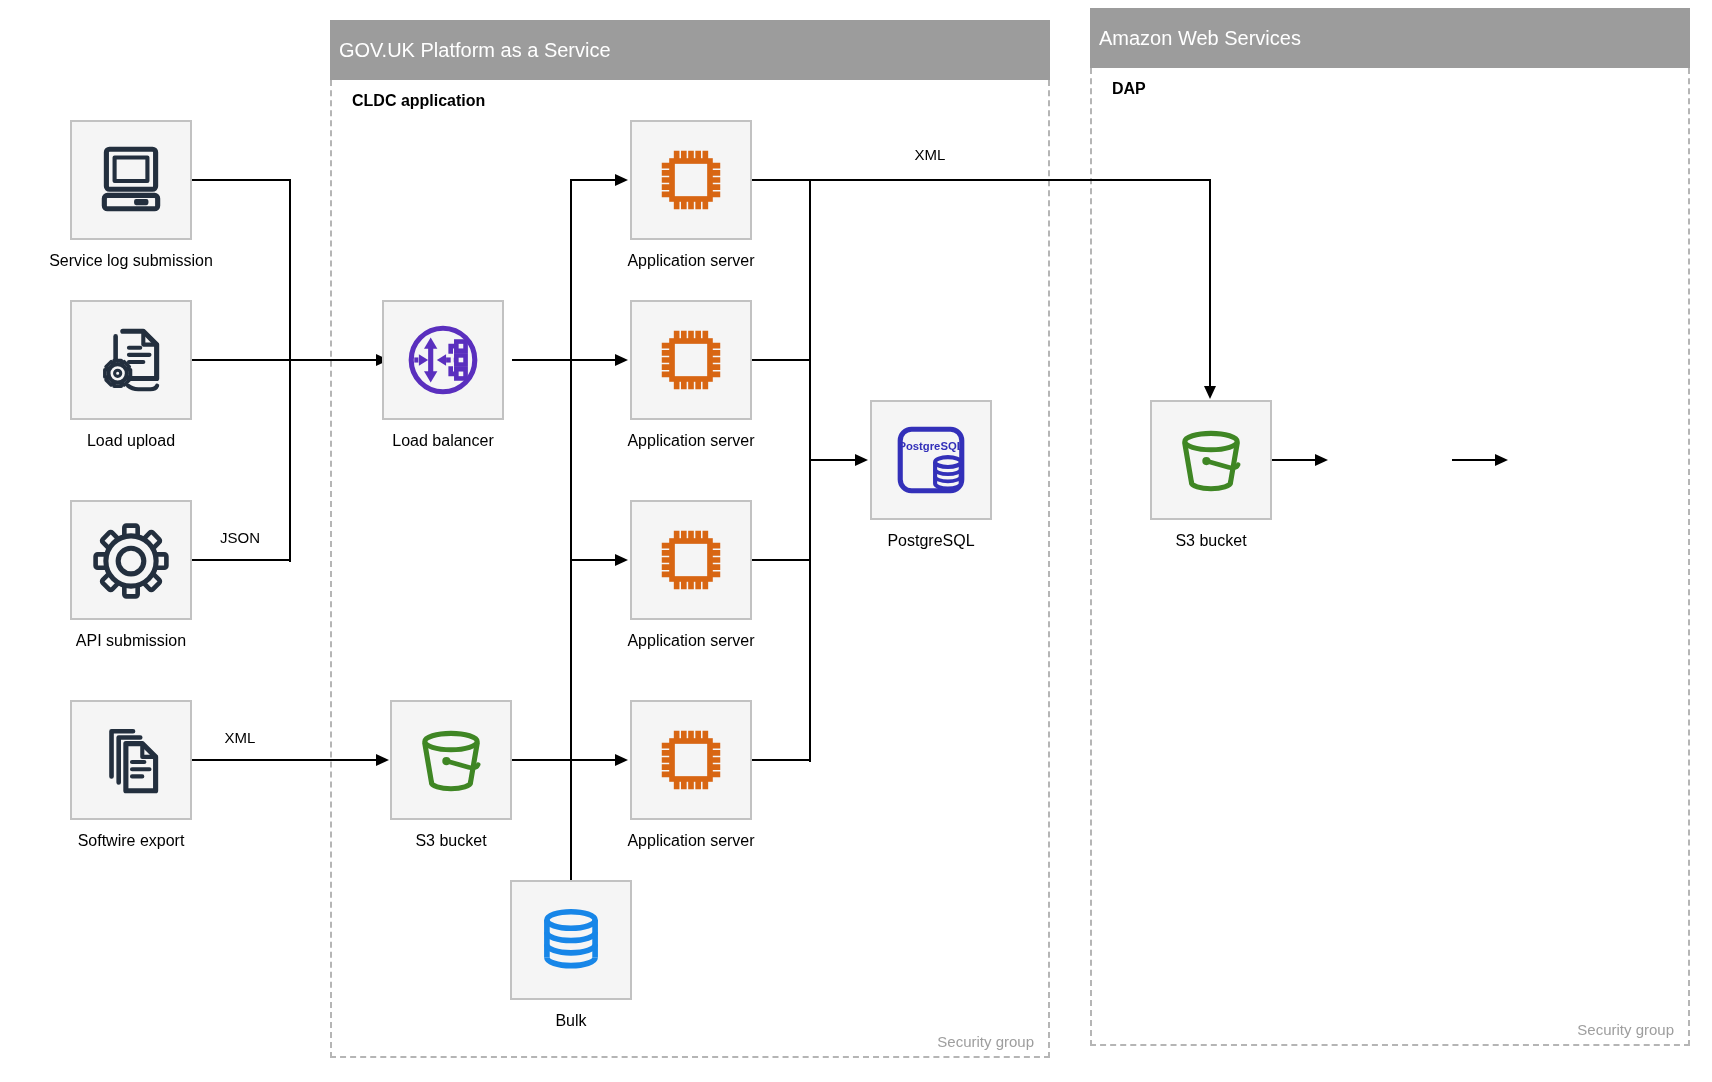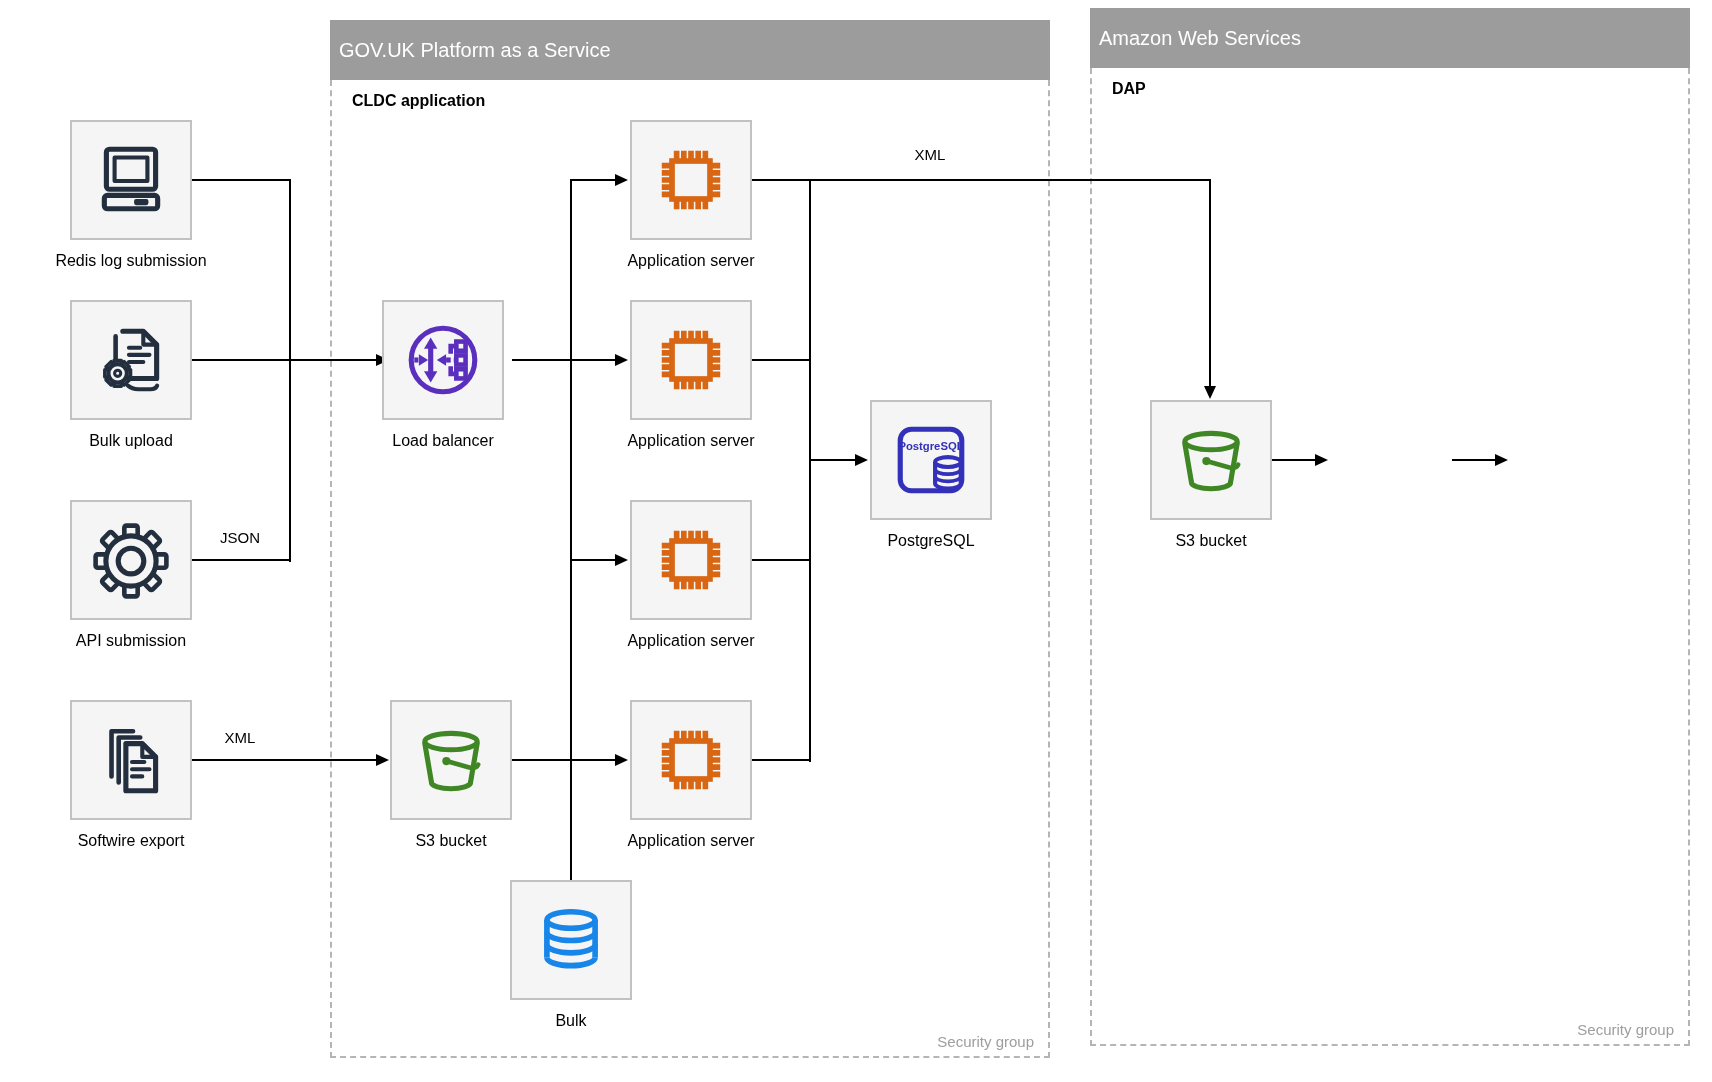--- a/index.html
+++ b/index.html
@@ -93,21 +93,21 @@
 
   <div class="node" style="left:70px; top:120px">
     <div class="nodebox">
       <svg width="80" height="80" viewBox="0 0 78 78" fill="none" stroke="#232F3E" stroke-linejoin="round">
         <rect x="15" y="9" width="48" height="39" rx="3" stroke-width="5"></rect>
         <rect x="23" y="17" width="32" height="23" stroke-width="4"></rect>
         <rect x="13" y="54" width="52" height="13" rx="3" stroke-width="5"></rect>
         <rect x="42" y="57.5" width="14" height="6" rx="2" fill="#232F3E" stroke="none"></rect>
       </svg>
     </div>
-    <div class="nodelabel">Redis log submission</div>
+    <div class="nodelabel">Service log submission</div>
   </div>
 
   <div class="node" style="left:70px; top:300px">
     <div class="nodebox">
       <svg width="80" height="80" viewBox="0 0 78 78" fill="none" stroke="#232F3E" stroke-linejoin="round" stroke-linecap="round">
         <path d="M24 54 V16" stroke-width="4.5"></path>
         <path d="M31 11 H51 L64 24 V57 H38" stroke-width="5"></path>
         <path d="M51 11 V24 H64" stroke-width="4"></path>
         <path d="M37 27 H48 M37 34 H57 M37 41 H51" stroke-width="4"></path>
         <path d="M36 64 q4 3.5 10 3.5 h12 q5 0 6.5-3.5" stroke-width="4"></path>
@@ -118,21 +118,21 @@
           <rect x="22.5" y="39.5" width="7" height="8" fill="#F5F5F5" stroke-width="3.5" transform="rotate(135 26 52)"></rect>
           <rect x="22.5" y="39.5" width="7" height="8" fill="#F5F5F5" stroke-width="3.5" transform="rotate(180 26 52)"></rect>
           <rect x="22.5" y="39.5" width="7" height="8" fill="#F5F5F5" stroke-width="3.5" transform="rotate(225 26 52)"></rect>
           <rect x="22.5" y="39.5" width="7" height="8" fill="#F5F5F5" stroke-width="3.5" transform="rotate(270 26 52)"></rect>
           <rect x="22.5" y="39.5" width="7" height="8" fill="#F5F5F5" stroke-width="3.5" transform="rotate(315 26 52)"></rect>
           <circle cx="26" cy="52" r="9" fill="#F5F5F5" stroke-width="4"></circle>
           <circle cx="26" cy="52" r="3" stroke-width="3"></circle>
         </g>
       </svg>
     </div>
-    <div class="nodelabel">Bulk upload</div>
+    <div class="nodelabel">Load upload</div>
   </div>
 
   <div class="node" style="left:70px; top:500px">
     <div class="nodebox">
       <svg width="80" height="80" viewBox="0 0 78 78" fill="none" stroke="#232F3E" stroke-linejoin="round">
         <rect x="32.5" y="5.5" width="13" height="11" rx="2" fill="#F5F5F5" stroke-width="4.5" transform="rotate(0 39 40)"></rect>
         <rect x="32.5" y="5.5" width="13" height="11" rx="2" fill="#F5F5F5" stroke-width="4.5" transform="rotate(45 39 40)"></rect>
         <rect x="32.5" y="5.5" width="13" height="11" rx="2" fill="#F5F5F5" stroke-width="4.5" transform="rotate(90 39 40)"></rect>
         <rect x="32.5" y="5.5" width="13" height="11" rx="2" fill="#F5F5F5" stroke-width="4.5" transform="rotate(135 39 40)"></rect>
         <rect x="32.5" y="5.5" width="13" height="11" rx="2" fill="#F5F5F5" stroke-width="4.5" transform="rotate(180 39 40)"></rect>

